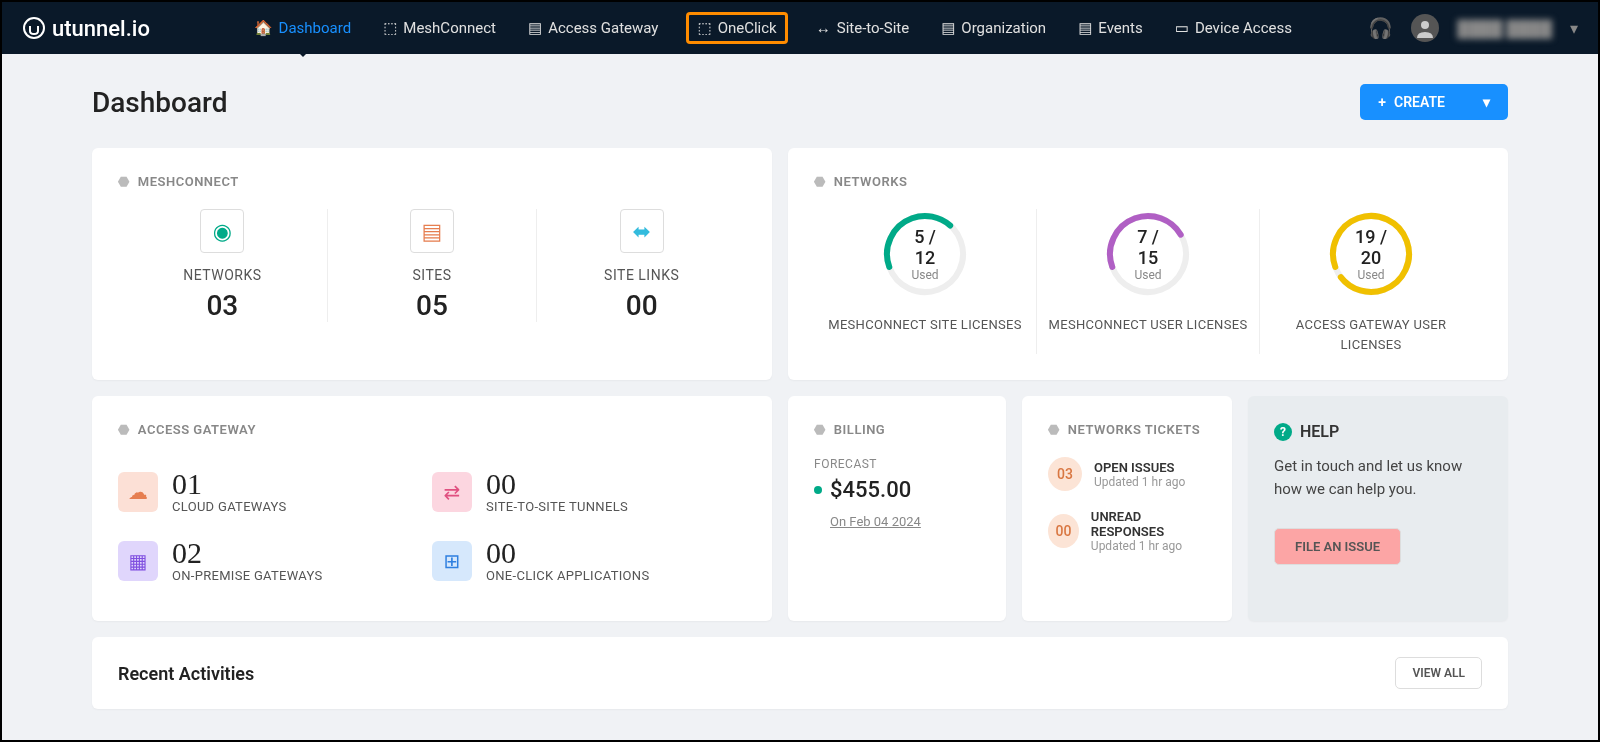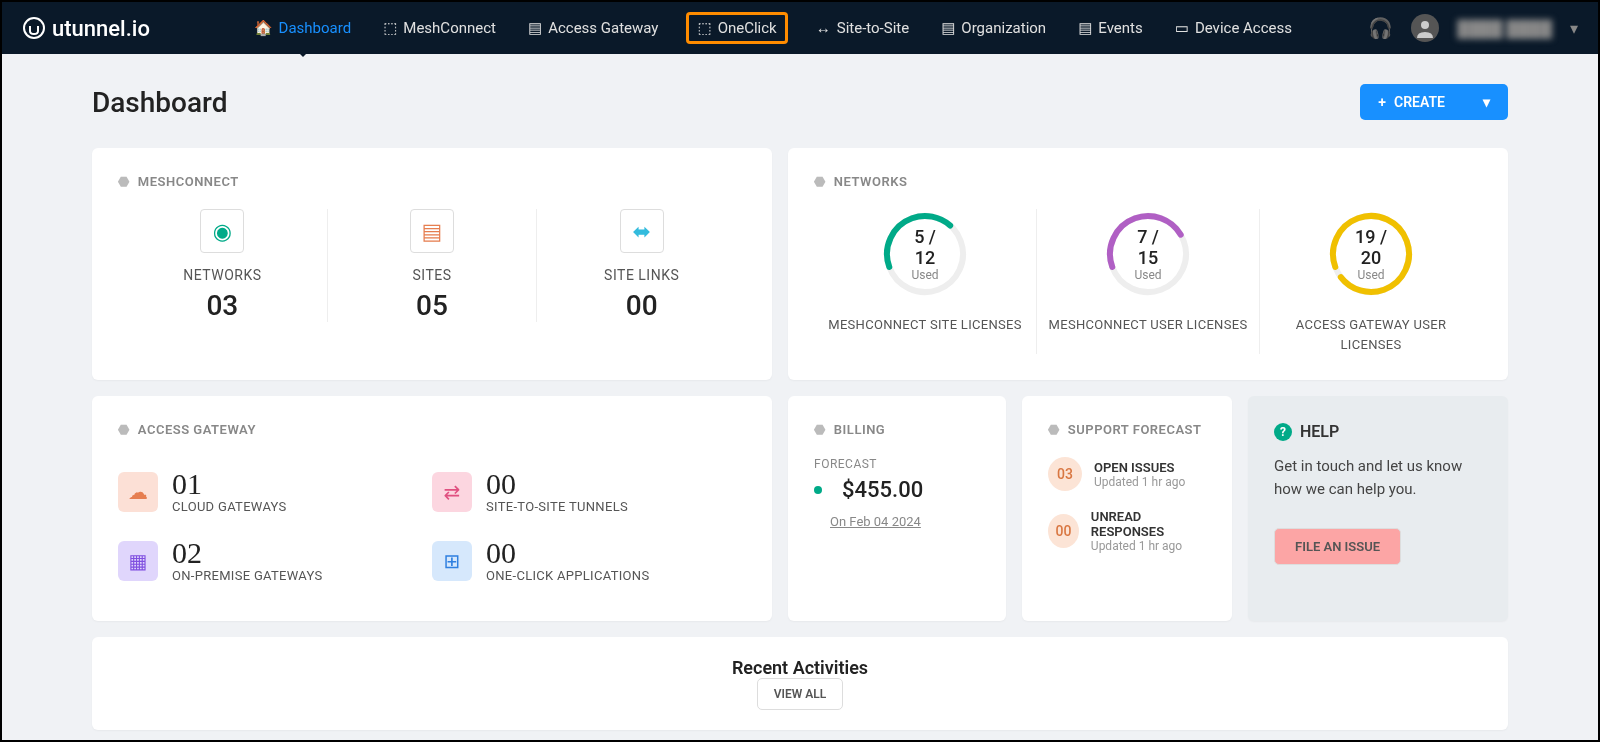--- a/index.html
+++ b/index.html
@@ -43,34 +43,34 @@
 .lic-label { font-size:13px; color:#555; letter-spacing:0.3px; line-height:1.5; }
 .ag-card { flex:0 0 680px; }
 .ag-grid { display:flex; flex-wrap:wrap; }
 .ag-item { width:50%; display:flex; align-items:center; gap:14px; padding:12px 0; }
 .ag-icon { width:40px; height:40px; border-radius:6px; display:flex; align-items:center; justify-content:center; font-size:20px; }
 .ag-value { font-size:30px; font-weight:500; color:#222; line-height:1;font-family:Liberation Serif, serif; }
 .ag-label { font-size:13px; color:#555; letter-spacing:0.3px; }
 .bill-card { flex:0 0 218px; }
 .bill-sec { margin-bottom:20px; }
 .bill-title { font-size:12px; color:#888; letter-spacing:0.5px; margin-bottom:6px; }
-.bill-val { font-size:22px; font-weight:500; color:#222; display:flex; align-items:center; gap:20px; }
+.bill-val { font-size:22px; font-weight:500; color:#222; display:flex; align-items:center; gap:8px; }
 .dot { width:8px; height:8px; border-radius:50%; }
 .bill-date { font-size:13px; color:#888; margin-top:12px; margin-left:16px;text-decoration:underline; }
 .tick-card { flex:0 0 210px; }
 .tick-item { display:flex; align-items:center; gap:12px; margin-bottom:18px; }
 .tick-badge { width:34px; height:34px; border-radius:50%; background:#fce4d6; color:#d97742; display:flex; align-items:center; justify-content:center; font-size:14px; font-weight:500; }
 .tick-title { font-size:13px; font-weight:600; color:#333; }
 .tick-sub { font-size:12px; color:#999; }
 .help-card { flex:1; background:#e8ecef; }
 .help-head { display:flex; align-items:center; gap:8px; font-size:16px; font-weight:600; color:#333; margin-bottom:14px; }
 .help-q { width:18px; height:18px; border-radius:50%; background:#0a8; color:#fff; display:flex; align-items:center; justify-content:center; font-size:12px; font-weight:bold; }
 .help-text { font-size:15px; color:#444; line-height:1.5; margin-bottom:28px; }
 .file-btn { background:#fca5a5; border:1px solid #ddd; border-radius:5px; padding:10px 20px; font-size:13px; font-weight:600; color:#555; cursor:pointer; }
-.recent-card { display:flex; justify-content:space-between; align-items:center; padding:20px 26px;flex-direction:column; }
+.recent-card { display:flex; justify-content:space-between; align-items:center; padding:20px 26px; }
 .recent-title { font-size:18px; font-weight:600; color:#222; }
 .viewall-btn { background:#fff; border:1px solid #ddd; border-radius:5px; padding:8px 16px; font-size:12px; font-weight:600; color:#555; cursor:pointer; }
 </style>
 </head>
 <body>
 
 <div class="topbar">
   <div class="logo">
     <svg width="24" height="24" viewBox="0 0 24 24" fill="none">
         <circle cx="12" cy="12" r="10" stroke="#fff" stroke-width="2"></circle>
@@ -258,21 +258,21 @@
             <span class="dot" style="background:#0a8;"></span>
             <span>$455.00</span>
           </div>
         <div class="bill-date">On Feb 04 2024</div>
       </div>
     </div>
 
     <div class="card tick-card">
       <div class="card-header">
           <span class="shield">⬣</span>
-          <span>SUPPORT FORECAST</span>
+          <span>NETWORKS TICKETS</span>
         </div>
       <div id="tick-list">
           <div class="tick-item">
     <div class="tick-badge">03</div>
     <div>
               <div class="tick-title">OPEN ISSUES</div>
               <div class="tick-sub">Updated 1 hr ago</div>
             </div>
   </div>
           <div class="tick-item">

